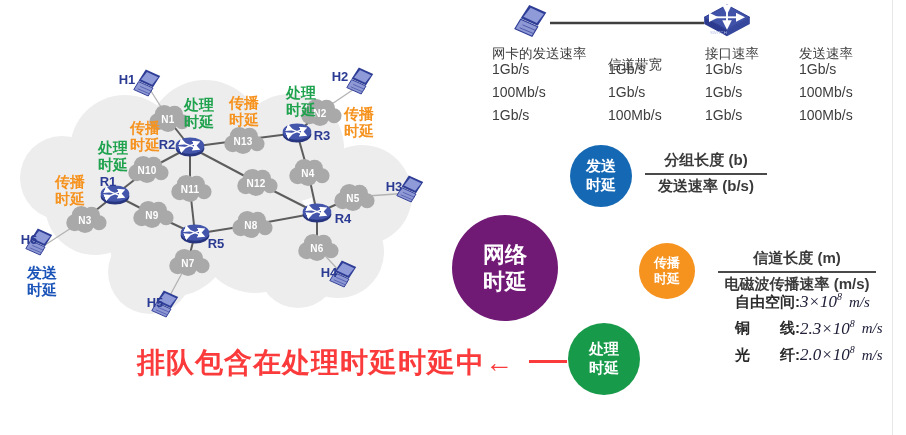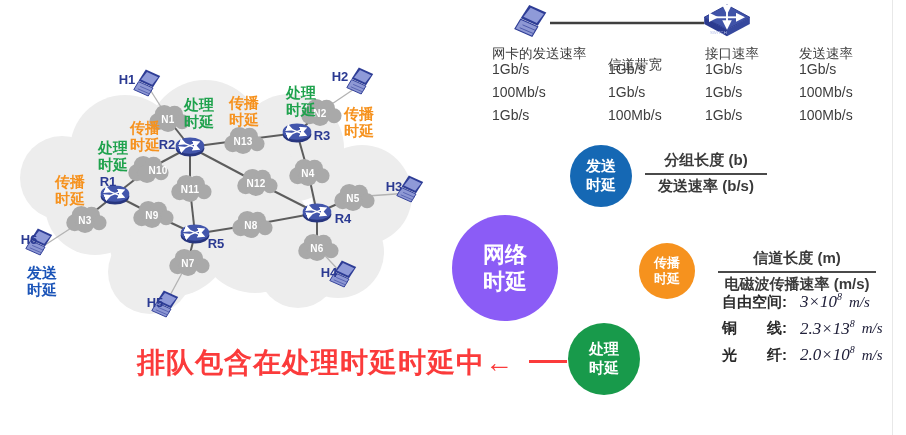--- a/index.html
+++ b/index.html
@@ -10,33 +10,33 @@
   .nlabel{color:#ffffff;font-size:10px;font-weight:bold;letter-spacing:.3px;}
   .rlabel,.hlabel{color:#2b3a92;font-size:13px;font-weight:800;}
   .delay{width:34px;white-space:normal;text-align:center;font-weight:bold;font-size:15px;line-height:1.13;z-index:3;}
   .g{color:#1fa24d;} .o{color:#f6921e;} .b{color:#1b54b8;}
   .redline{position:absolute;left:529px;top:360px;width:38px;height:3px;background:#fb3b3b;z-index:2;}
   .rednote{position:absolute;left:137px;top:344px;font-size:28px;font-weight:bold;color:#fb3b3b;letter-spacing:1px;z-index:4;white-space:pre;}
   .tc{position:absolute;font-weight:normal;color:#3d3d3d;font-size:14px;white-space:pre;}
   .th{font-size:13.5px;}
   .circle{position:absolute;border-radius:50%;display:flex;align-items:center;justify-content:center;color:#fff;font-weight:bold;z-index:2;}
   .circle>span{display:block;text-align:center;line-height:1.25;}
-  .c-net{left:452px;top:215px;width:106px;height:106px;background:#8b5cf6;font-size:22px;}
+  .c-net{left:452px;top:215px;width:106px;height:106px;background:#701a75;font-size:22px;}
   .c-net>span{width:48px;}
   .c-send{left:570px;top:145px;width:62px;height:62px;background:#1568b4;font-size:15px;}
   .c-send>span{width:32px;}
   .c-prop{left:639px;top:243px;width:56px;height:56px;background:#f6921e;font-size:13px;}
   .c-prop>span{width:28px;}
   .c-proc{left:568px;top:323px;width:72px;height:72px;background:#189a4b;font-size:15px;}
   .c-proc>span{width:32px;}
   .frac{position:absolute;text-align:center;font-weight:bold;color:#3a3a3a;font-size:15px;z-index:2;}
   .frac .bar{border:none;border-top:2px solid #4a4a4a;margin:3px 0 2px 0;}
   .speeds{position:absolute;left:722px;top:291px;z-index:2;}
   .speedrow{display:flex;align-items:baseline;margin-bottom:6px;}
-  .speedrow .sl{width:78px;font-weight:bold;font-size:15px;color:#2a2a2a;white-space:pre;}
+  .speedrow .sl{width:78px;font-weight:bold;font-size:15px;color:#2a2a2a;white-space:pre;text-align:right;}
   .sci{font-family:Liberation Serif, serif;font-style:italic;font-size:17px;color:#20203a;}
   .sci sup{font-size:10px;}
   .sci .unit{margin-left:7px;font-size:15px;}
   .note{position:absolute;left:551px;top:407px;font-size:14.5px;font-weight:bold;color:#3a3a3a;z-index:2;}
   .watermark{position:absolute;left:735px;top:405px;font-size:17px;color:#c8c8c8;z-index:2;}
   .edge{position:absolute;left:892px;top:0;width:1px;height:435px;background:#e8e8e8;}
 </style>
 </head>
 <body>
 
@@ -168,21 +168,21 @@
 
   <div class="lbl nlabel" style="left:168px;top:119px">N1</div>
   <div class="lbl nlabel" style="left:320px;top:113px">N2</div>
   <div class="lbl nlabel" style="left:85px;top:220px">N3</div>
   <div class="lbl nlabel" style="left:308px;top:173px">N4</div>
   <div class="lbl nlabel" style="left:353px;top:198px">N5</div>
   <div class="lbl nlabel" style="left:317px;top:248px">N6</div>
   <div class="lbl nlabel" style="left:188px;top:263px">N7</div>
   <div class="lbl nlabel" style="left:251px;top:225px">N8</div>
   <div class="lbl nlabel" style="left:152px;top:215px">N9</div>
-  <div class="lbl nlabel" style="left:158px;top:170px">N10</div>
+  <div class="lbl nlabel" style="left:147px;top:170px">N10</div>
   <div class="lbl nlabel" style="left:190px;top:189px">N11</div>
   <div class="lbl nlabel" style="left:256px;top:183px">N12</div>
   <div class="lbl nlabel" style="left:243px;top:141px">N13</div>
 
   <div class="lbl rlabel" style="left:108px;top:181px">R1</div>
   <div class="lbl rlabel" style="left:167px;top:144px">R2</div>
   <div class="lbl rlabel" style="left:322px;top:135px">R3</div>
   <div class="lbl rlabel" style="left:343px;top:218px">R4</div>
   <div class="lbl rlabel" style="left:216px;top:243px">R5</div>
 
@@ -250,21 +250,21 @@
     <div>电磁波传播速率 (m/s)</div>
   </div>
 
   <div class="speeds">
     <div class="speedrow">
       <span class="sl">自由空间:</span>
       <span class="sci"><span>3×10</span><sup>8</sup><span class="unit">m/s</span></span>
     </div>
     <div class="speedrow">
       <span class="sl">铜　　线:</span>
-      <span class="sci"><span>2.3×13</span><sup>8</sup><span class="unit">m/s</span></span>
+      <span class="sci"><span>2.3×10</span><sup>8</sup><span class="unit">m/s</span></span>
     </div>
     <div class="speedrow">
       <span class="sl">光　　纤:</span>
       <span class="sci"><span>2.0×10</span><sup>8</sup><span class="unit">m/s</span></span>
     </div>
   </div>
 
 
 
   <div class="edge"></div>

